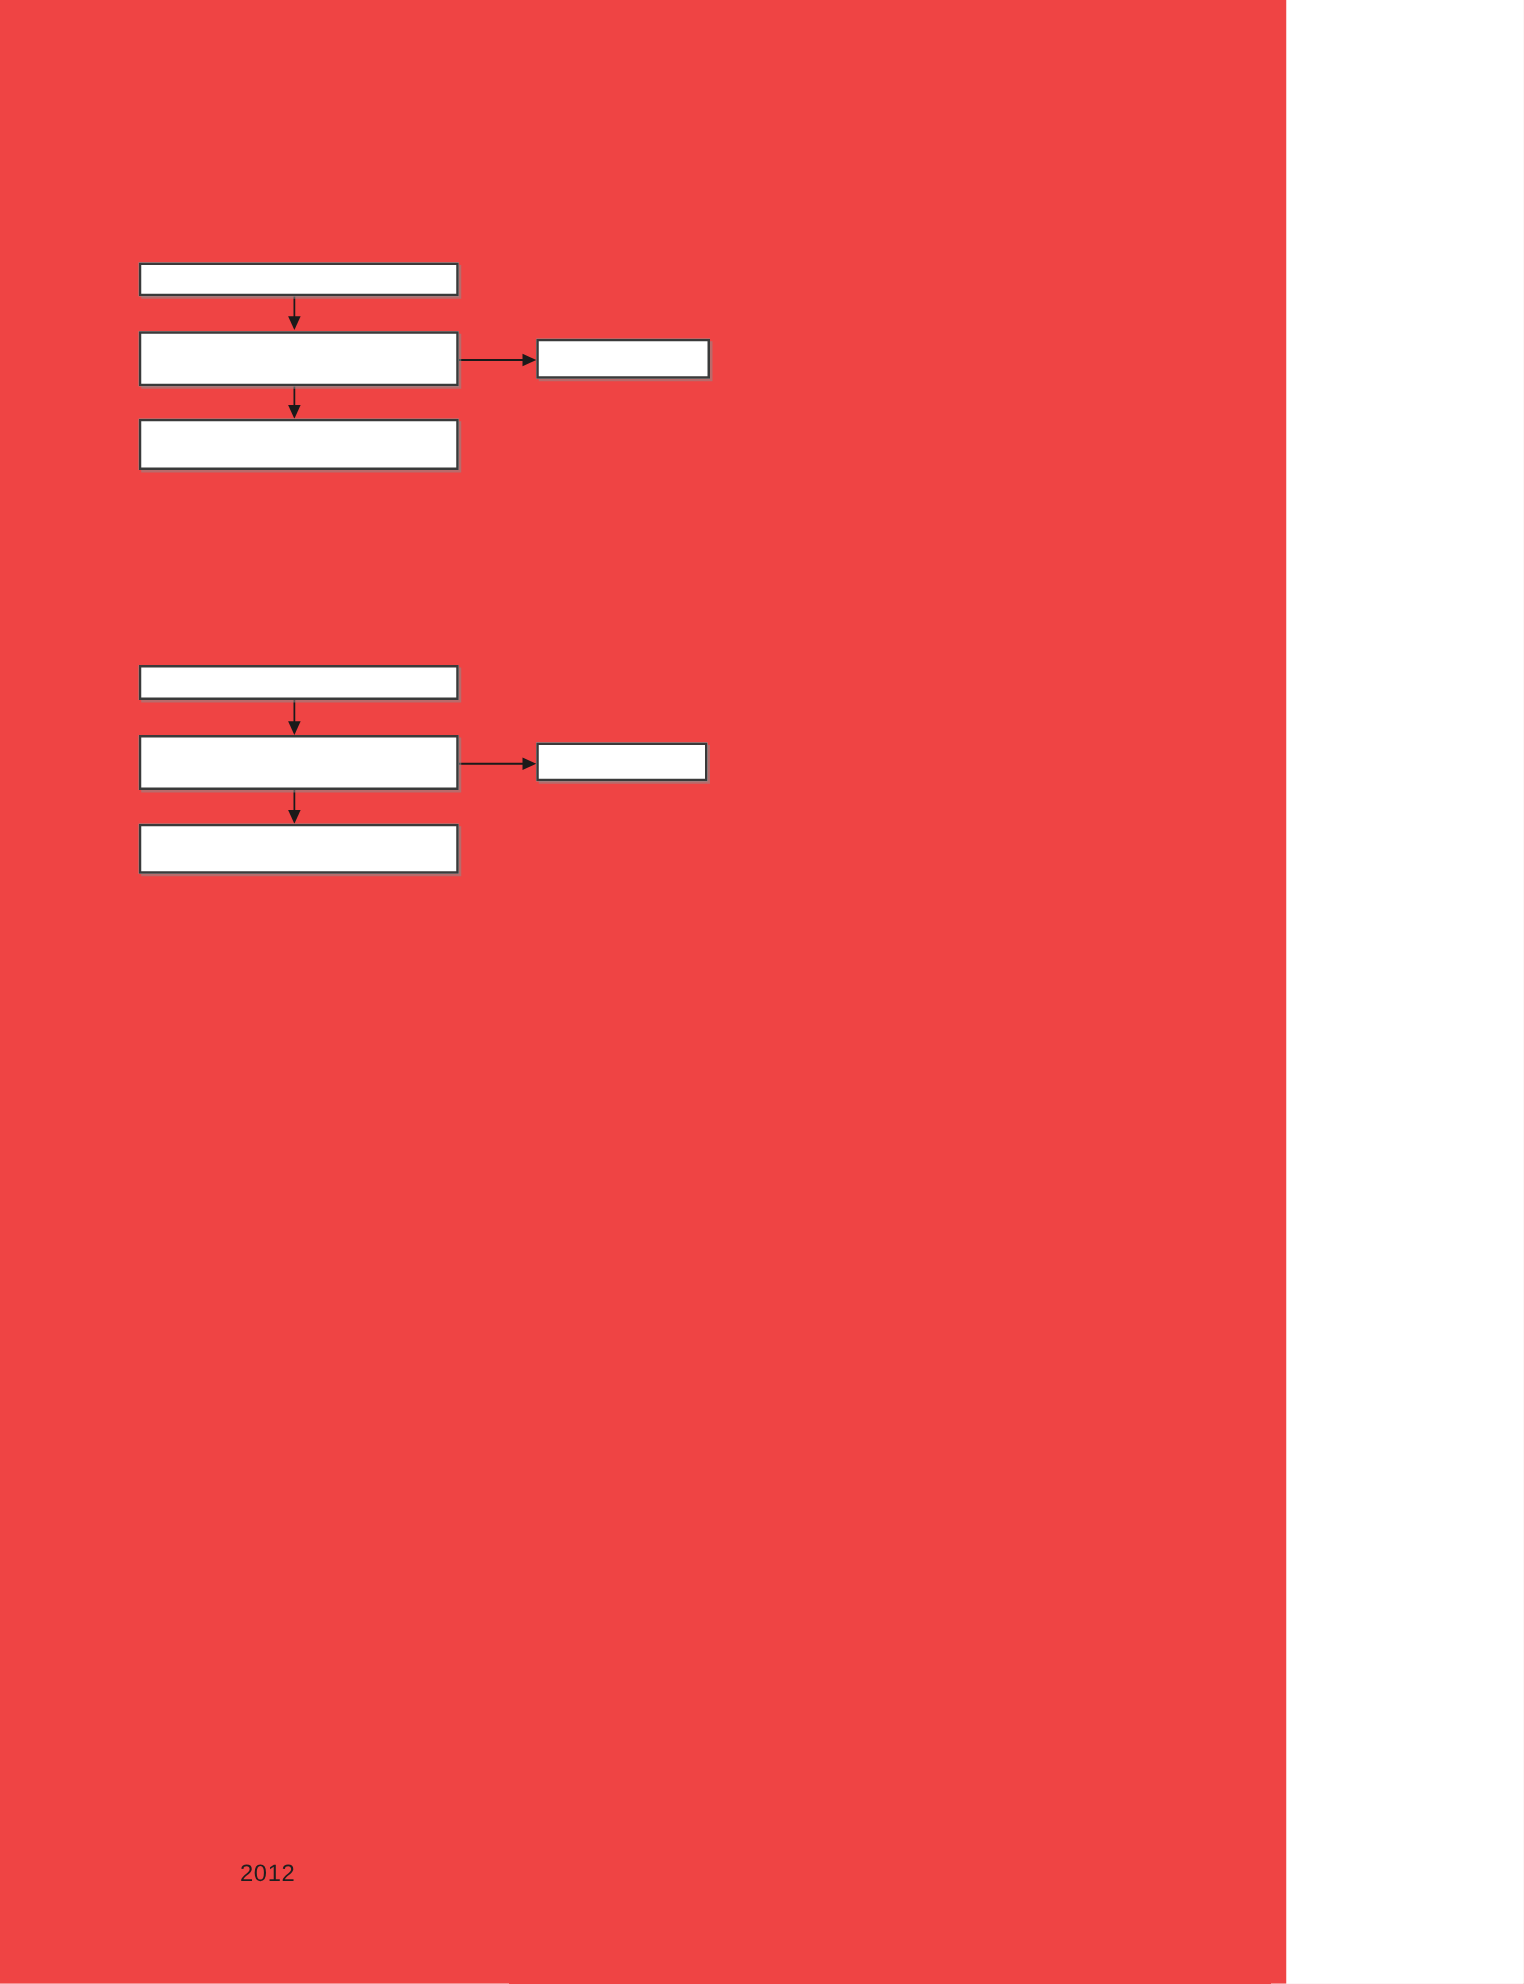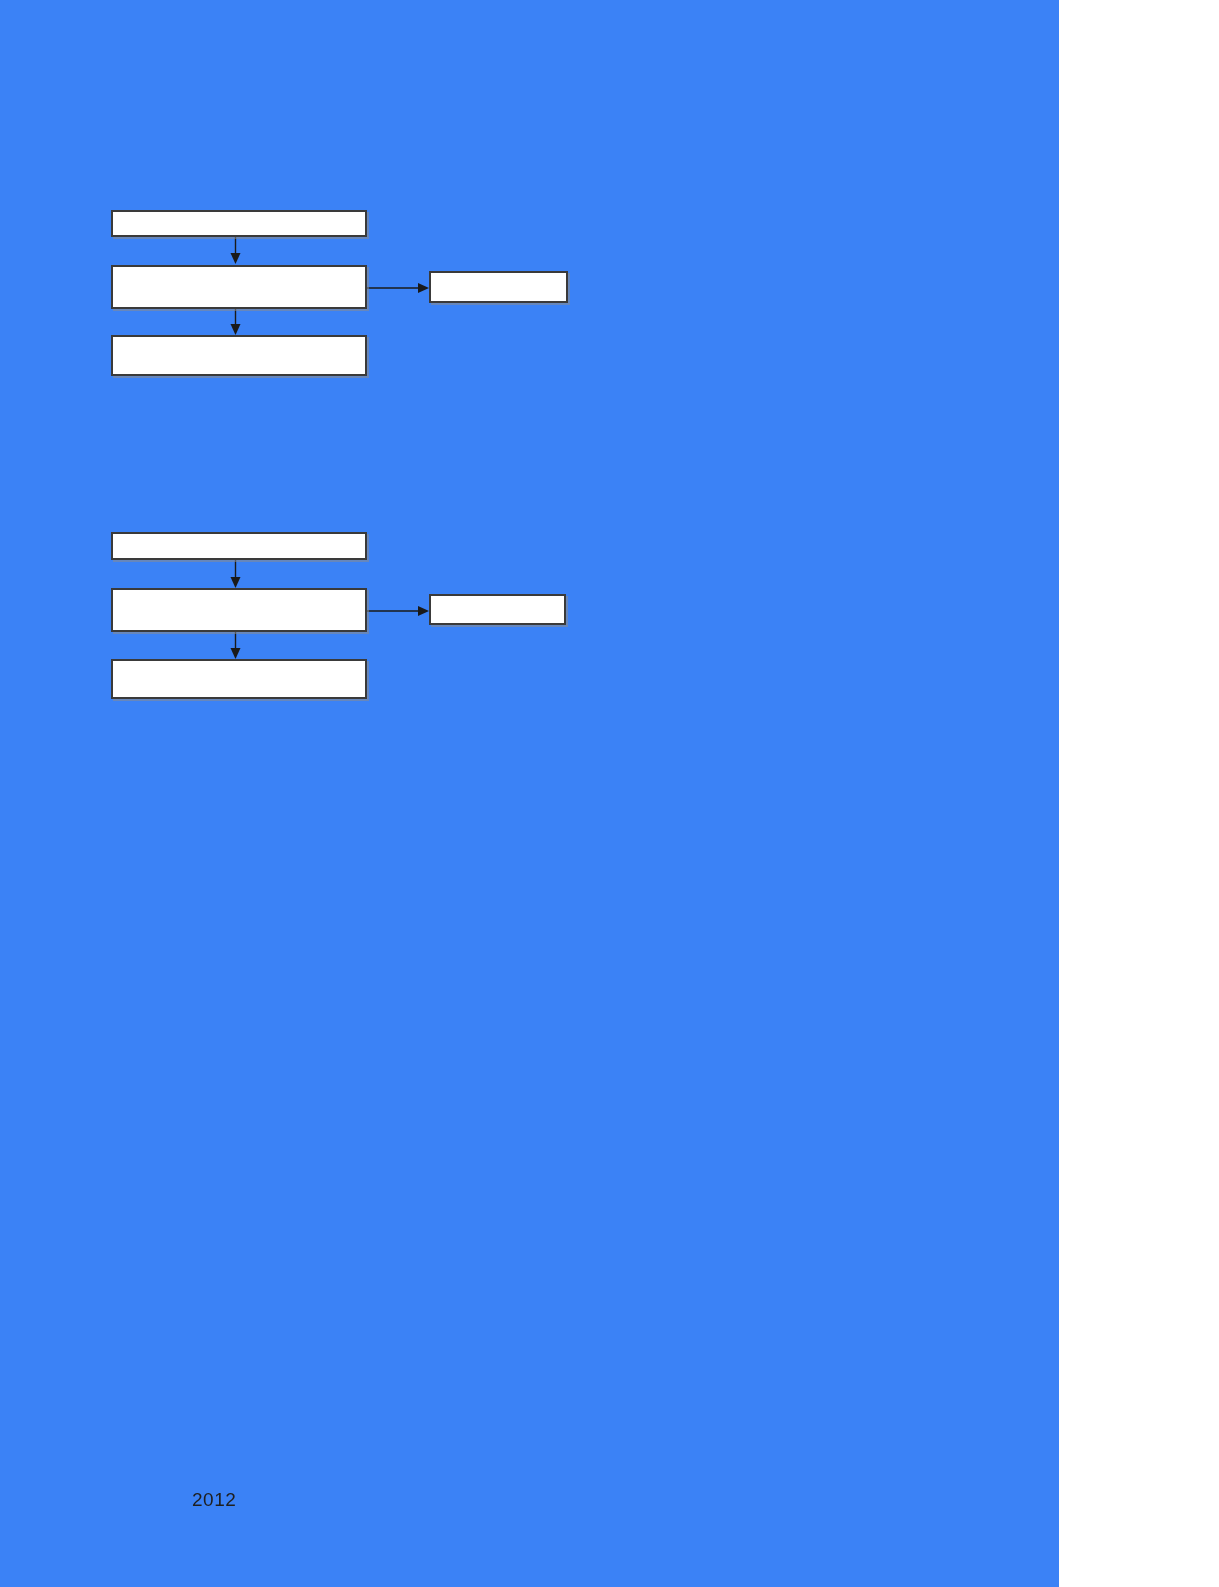--- a/index.html
+++ b/index.html
@@ -4,24 +4,23 @@
 <style>
   html, body {
     margin: 0;
     padding: 0;
     background: #ffffff;
   }
   #page {
     position: relative;
     width: 1029px;
     height: 1587px;
-    background: #3b82f6;
+    background: #ef4444;
     font-family: "Liberation Sans", sans-serif;
     overflow: hidden;
-    padding-left: 30px;
   }
   .fc-box {
     position: absolute;
     box-sizing: border-box;
     background: #ffffff;
     border: 2px solid #3a3a3a;
     box-shadow: 2px 2px 0 rgba(140,140,140,0.55);
     font-size: 12px;
     color: #1a1a1a;
   }

